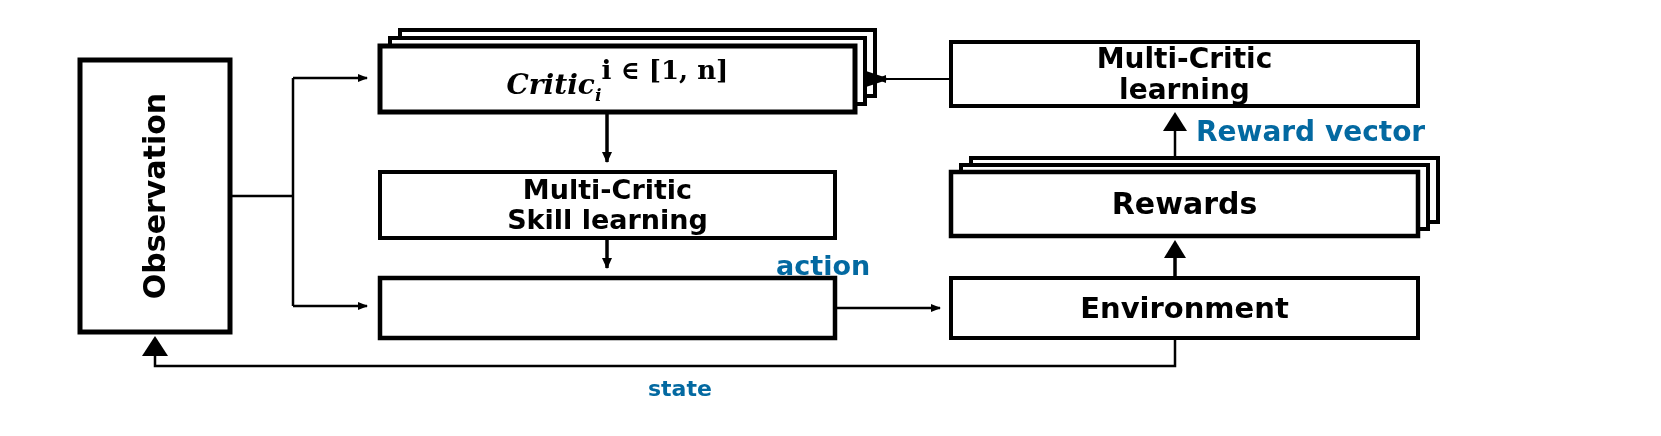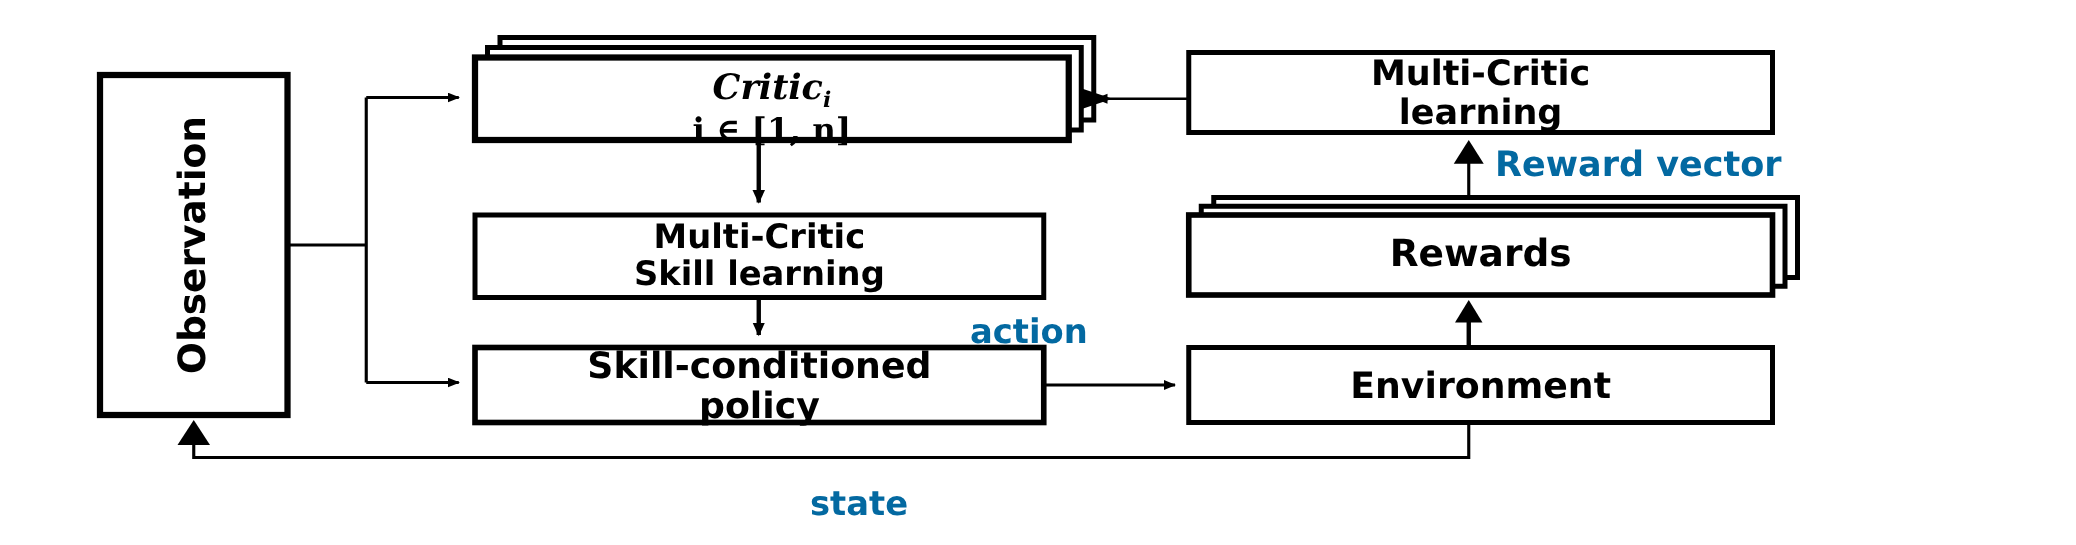--- a/index.html
+++ b/index.html
@@ -140,39 +140,37 @@
     <g>
       <path d="M890,79 L866,71 L866,87 z" fill="#000"></path>
       <path d="M1175,240 L1164,258 L1186,258 z" fill="#000"></path>
       <path d="M1175,112 L1163,131 L1187,131 z" fill="#000"></path>
       <path d="M155,336 L142,356 L168,356 z" fill="#000"></path>
     </g>
   </svg>
 
   <div class="box-label vertical-label" style="left:80px; top:60px; width:150px; height:272px; font-size:30px;">Observation</div>
 
-  <div class="box-label" style="left:380px; top:38px; width:475px; height:66px; font-size:28px; flex-direction:column; justify-content:center;">
+  <div class="box-label" style="left:380px; top:38px; width:475px; height:66px; font-size:28px; flex-direction:row; justify-content:center;">
     <div class="math-label">
       <span>Critic</span><span class="sub">i</span>
     </div>
     <div class="math-line2" style="font-size:26px;text-align:right;">i ∈ [1, n]</div>
   </div>
 
   <div class="box-label" style="left:380px; top:172px; width:455px; height:66px; font-size:27px;">Multi-Critic
 Skill learning</div>
 
-  <div class="box-label" style="left:380px; top:274px; width:455px; height:68px; font-size:29px;">Skill-conditioned
-policy</div>
 
   <div class="box-label" style="left:951px; top:42px; width:467px; height:64px; font-size:28px;">Multi-Critic
 learning</div>
 
   <div class="box-label" style="left:951px; top:278px; width:467px; height:60px; font-size:29px;">Environment</div>
 
   <div class="box-label" style="left:951px; top:172px; width:467px; height:64px; font-size:30px;">Rewards</div>
 
   <div class="edge-label" style="left:776px; top:250px; font-size:27px;">action</div>
 
   <div class="edge-label" style="left:1196px; top:115px; font-size:28px;">Reward vector</div>
 
-  <div class="edge-label" style="left:648px; top:388px; font-size:27px;">state</div>
+  <div class="edge-label" style="left:648px; top:376px; font-size:22px;">state</div>
 
 </div>
 
 </body></html>

